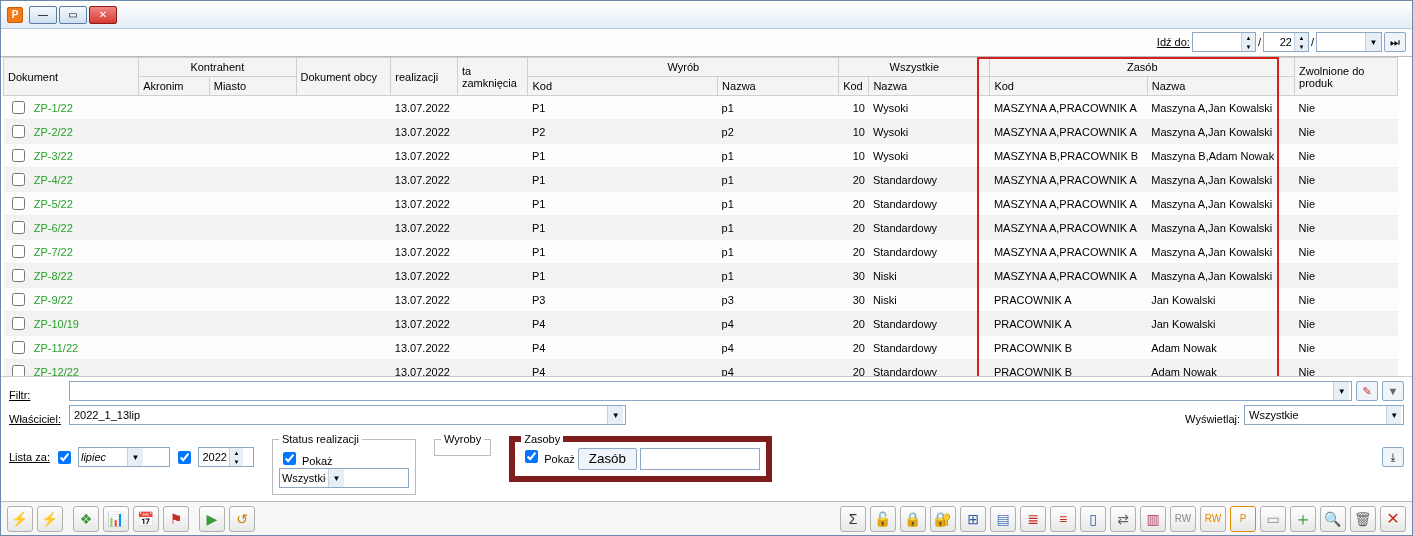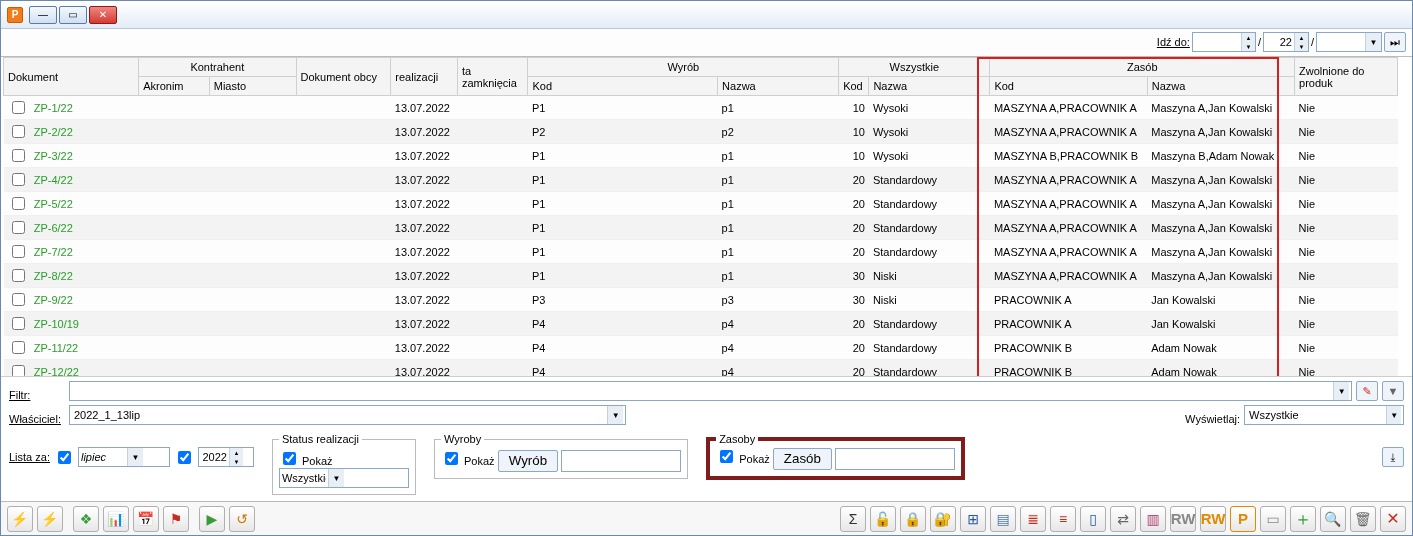--- a/index.html
+++ b/index.html
@@ -142,24 +142,24 @@
   }
   .txtsmall { height:22px; border:1px solid #8da8c5; width:120px; padding:0 4px;}
   .toolbar {
     height:34px; border-top:1px solid #bbb; background:#f7f7f7;
     display:flex; align-items:center; padding:0 6px; gap:4px;
   }
   .tbtn {
     width:26px;height:26px;border:1px solid #b0b0b0;border-radius:3px;background:linear-gradient(#ffffff,#e7e7e7);
     display:flex;align-items:center;justify-content:center;font-size:14px;
   }
-  .tbtn.small-label { font-size:15px; font-weight:bold; }
+  .tbtn.small-label { font-size:10px; font-weight:normal; }
   .tsep { width:2px; }
   .tspacer { flex:1; }
-  .hl-zasoby { border:4px solid #7f1d1d; padding:2px 6px 6px 6px !important;}
+  .hl-zasoby { border:6px solid #7f1d1d; padding:2px 6px 6px 6px !important;}
   col.c-check { width:26px; }
   col.c-doc { width:108px; }
   col.c-akr { width:70px; }
   col.c-miasto { width:86px; }
   col.c-dobcy { width:94px; }
   col.c-wyst { width:66px; }
   col.c-zamk { width:70px; }
   col.c-kodw { width:188px; }
   col.c-nazw { width:120px; }
   col.c-kodp { width:30px; }
@@ -506,26 +506,20 @@
         <span>Pokaż</span>
         <div class="selectbox" style="width:130px;">
           <input value="Wszystkie" style="">
           <div class="chev">▼</div>
         </div>
       </div>
     </fieldset>
 
     <fieldset>
       <legend>Wyroby</legend>
-      <div class="gbody">
-        <input type="checkbox" class="ck" checked="" style="">
-        <span>Pokaż</span>
-        <button class="btnsmall">Wyrób</button>
-        <input class="txtsmall" value="" style="">
-      </div>
     </fieldset>
 
     <fieldset class="hl-zasoby">
       <legend>Zasoby</legend>
       <div class="gbody">
         <input type="checkbox" class="ck" checked="" style="">
         <span>Pokaż</span>
         <button class="btnsmall">Zasób</button>
         <input class="txtsmall" value="" style="">
       </div>

